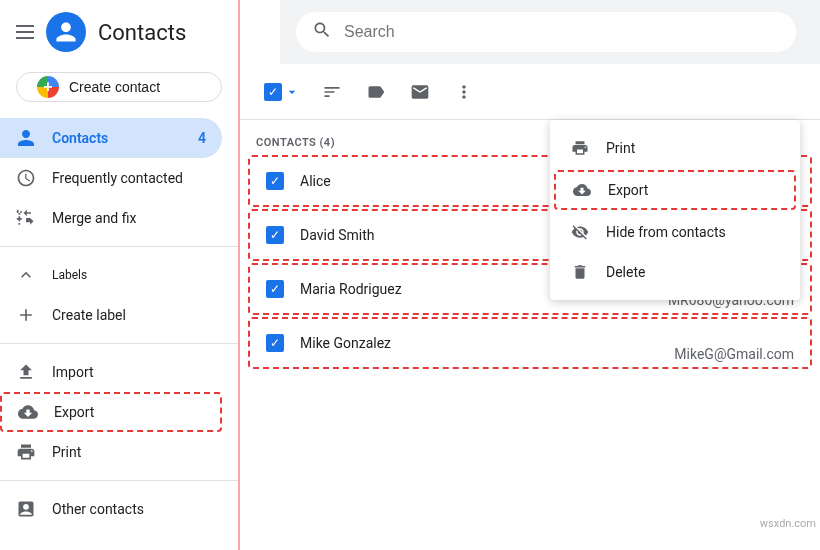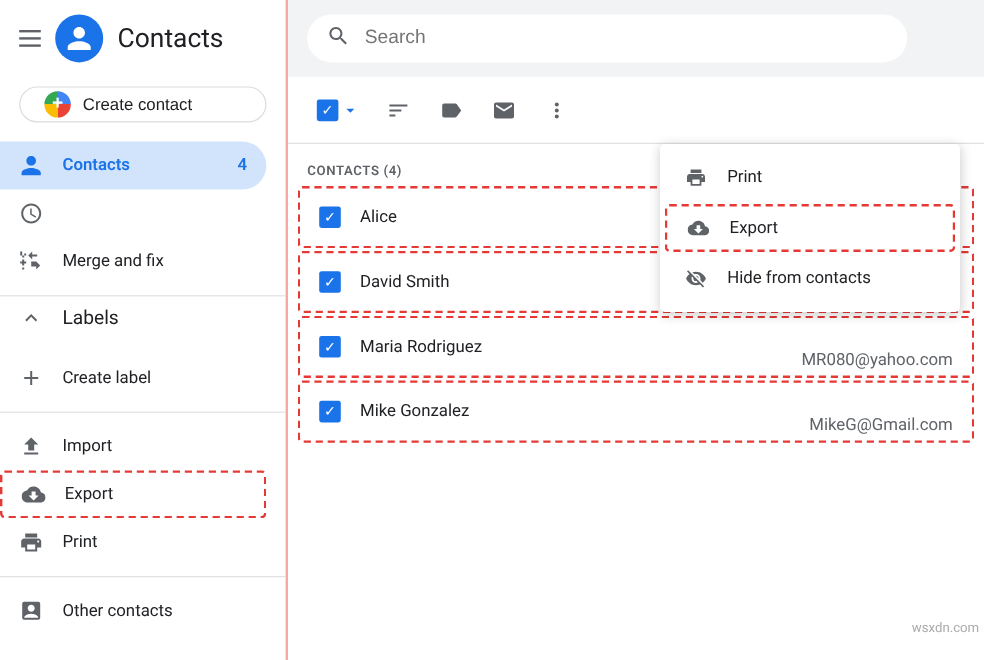--- a/index.html
+++ b/index.html
@@ -84,25 +84,26 @@
       font-size: 14px;
       color: #1a73e8;
       font-weight: 600;
     }
     .nav-icon { width: 20px; height: 20px; display: flex; align-items: center; justify-content: center; flex-shrink: 0; }
 
     .nav-divider { height: 1px; background: #e0e0e0; margin: 8px 0; }
 
     .nav-section-header {
       display: flex;
+      align-items: center;
       padding: 0 16px;
       height: 40px;
       gap: 16px;
       cursor: pointer;
-      font-size: 16px;
+      font-size: 12px;
       color: #202124;
     }
 
     
     .nav-item.export-highlight {
       border: 2px dashed #e53935;
       border-radius: 4px;
       margin-right: 16px;
     }
 
@@ -115,20 +116,21 @@
     }
 
     
     .topbar {
       height: 64px;
       display: flex;
       align-items: center;
       padding: 0 16px;
       background: #f1f3f4;
       gap: 0;
+      margin-left: 40px;
     }
     .search-box {
       display: flex;
       align-items: center;
       background: #fff;
       border-radius: 24px;
       padding: 8px 16px;
       gap: 12px;
       width: 100%;
       max-width: 500px;
@@ -279,20 +281,21 @@
     <span>Contacts</span>
     <span class="badge">4</span>
   </div>
 
   <div class="nav-item">
     <div class="nav-icon">
       <svg width="20" height="20" viewBox="0 0 24 24" fill="#5f6368">
         <path d="M11.99 2C6.47 2 2 6.48 2 12s4.47 10 9.99 10C17.52 22 22 17.52 22 12S17.52 2 11.99 2zM12 20c-4.42 0-8-3.58-8-8s3.58-8 8-8 8 3.58 8 8-3.58 8-8 8zm.5-13H11v6l5.25 3.15.75-1.23-4.5-2.67V7z"></path>
       </svg>
     </div>
+    <span>Frequently contacted</span>
   </div>
 
   <div class="nav-item">
     <div class="nav-icon">
       <svg width="20" height="20" viewBox="0 0 24 24" fill="#5f6368">
         <path d="M17 12h-5v5h5v3l4-4-4-4v3zM3 8V6H1V4h6v2H5v2H3zm4 4H5v-2H3v2H1v2h2v2h2v-2h2v-2zm-4 8h2v-2H3v2zM5 4H3V2H1v2h2v2h2V4zm8-2l-4 4 4 4V7h5V5h-5V2z"></path>
       </svg>
     </div>
     <span>Merge and fix</span>
   </div>
@@ -426,20 +429,28 @@
 
       <div class="dropdown-item">
         <div class="dropdown-icon">
           <svg width="18" height="18" viewBox="0 0 24 24" fill="#5f6368">
               <path d="M12 7c2.76 0 5 2.24 5 5 0 .65-.13 1.26-.36 1.83l2.92 2.92c1.51-1.26 2.7-2.89 3.43-4.75-1.73-4.39-6-7.5-11-7.5-1.4 0-2.74.25-3.98.7l2.16 2.16C10.74 7.13 11.35 7 12 7zM2 4.27l2.28 2.28.46.46C3.08 8.3 1.78 10.02 1 12c1.73 4.39 6 7.5 11 7.5 1.55 0 3.03-.3 4.38-.84l.42.42L19.73 22 21 20.73 3.27 3 2 4.27zM7.53 9.8l1.55 1.55c-.05.21-.08.43-.08.65 0 1.66 1.34 3 3 3 .22 0 .44-.03.65-.08l1.55 1.55c-.67.33-1.41.53-2.2.53-2.76 0-5-2.24-5-5 0-.79.2-1.53.53-2.2zm4.31-.78l3.15 3.15.02-.16c0-1.66-1.34-3-3-3l-.17.01z"></path>
             </svg>
         </div>
         <span>Hide from contacts</span>
       </div>
 
+      <div class="dropdown-item">
+        <div class="dropdown-icon">
+          <svg width="18" height="18" viewBox="0 0 24 24" fill="#5f6368">
+              <path d="M6 19c0 1.1.9 2 2 2h8c1.1 0 2-.9 2-2V7H6v12zM19 4h-3.5l-1-1h-5l-1 1H5v2h14V4z"></path>
+            </svg>
+        </div>
+        <span>Delete</span>
+      </div>
     </div>
   </div>
 
   <div class="contacts-section">
     <div class="contacts-header">CONTACTS (4)</div>
 
     <div class="contact-row">
       <div class="contact-checkbox"></div>
       <span class="contact-name">Alice</span>
       <span class="contact-email"></span>

